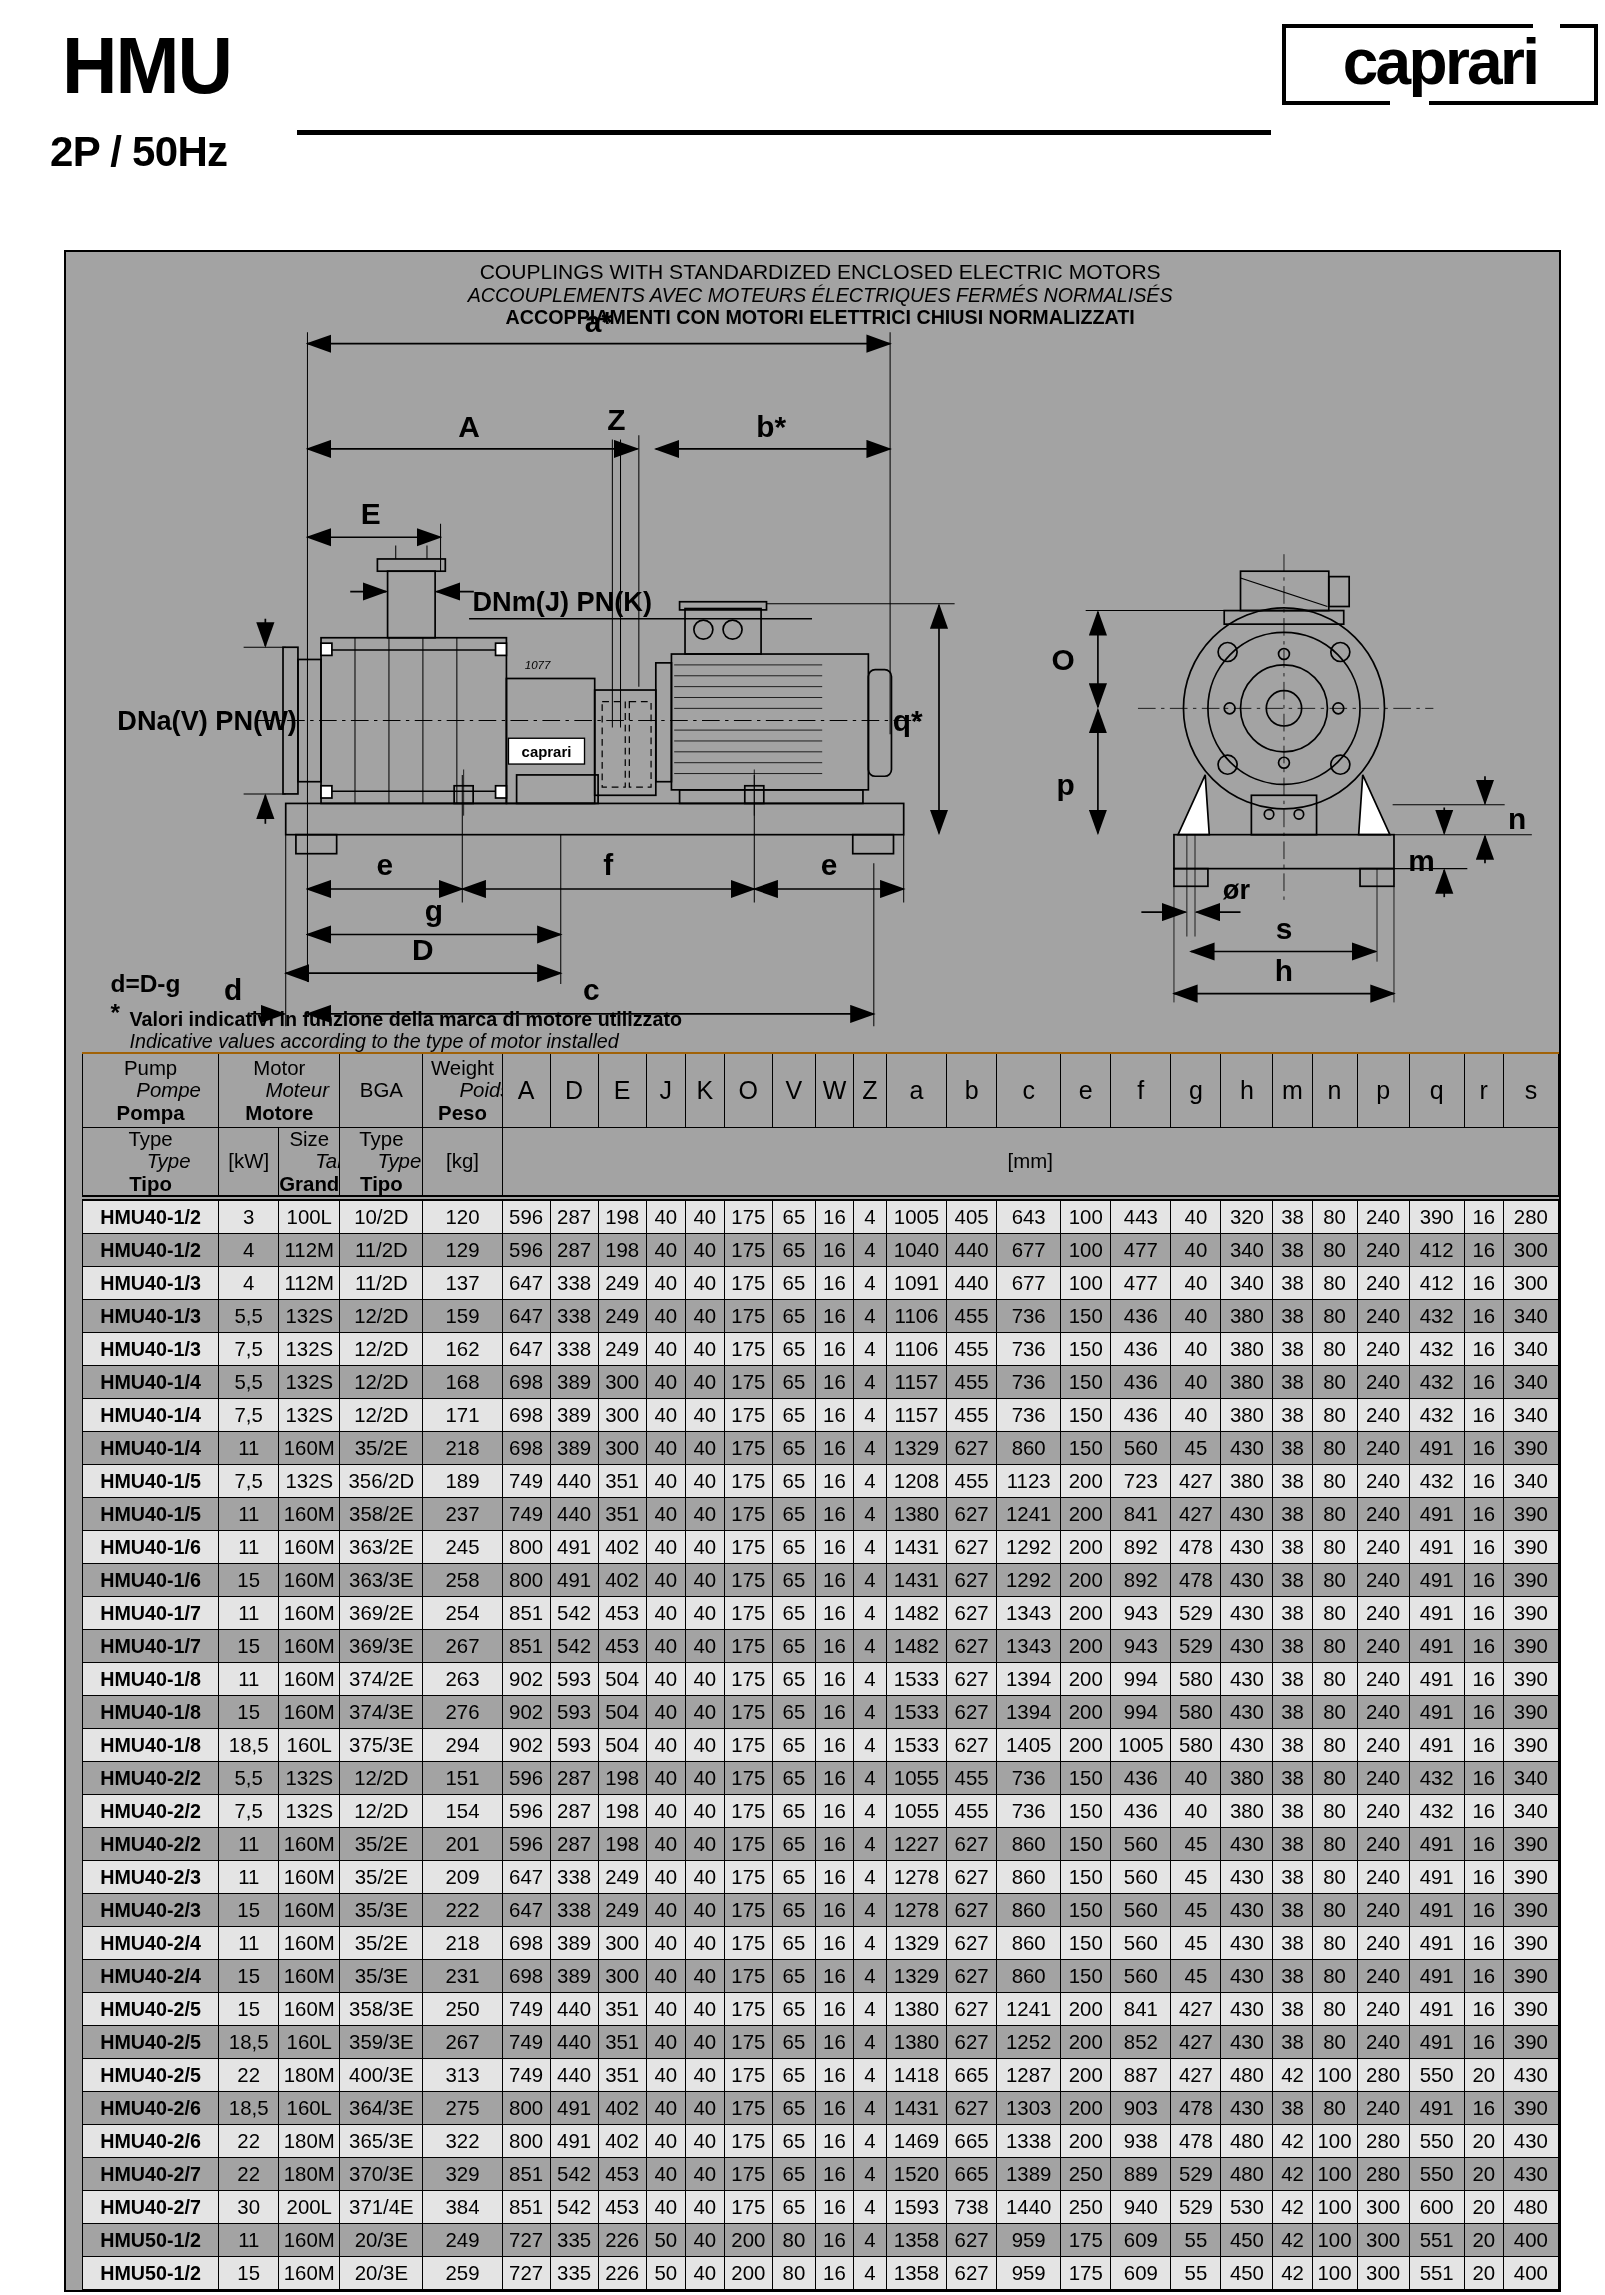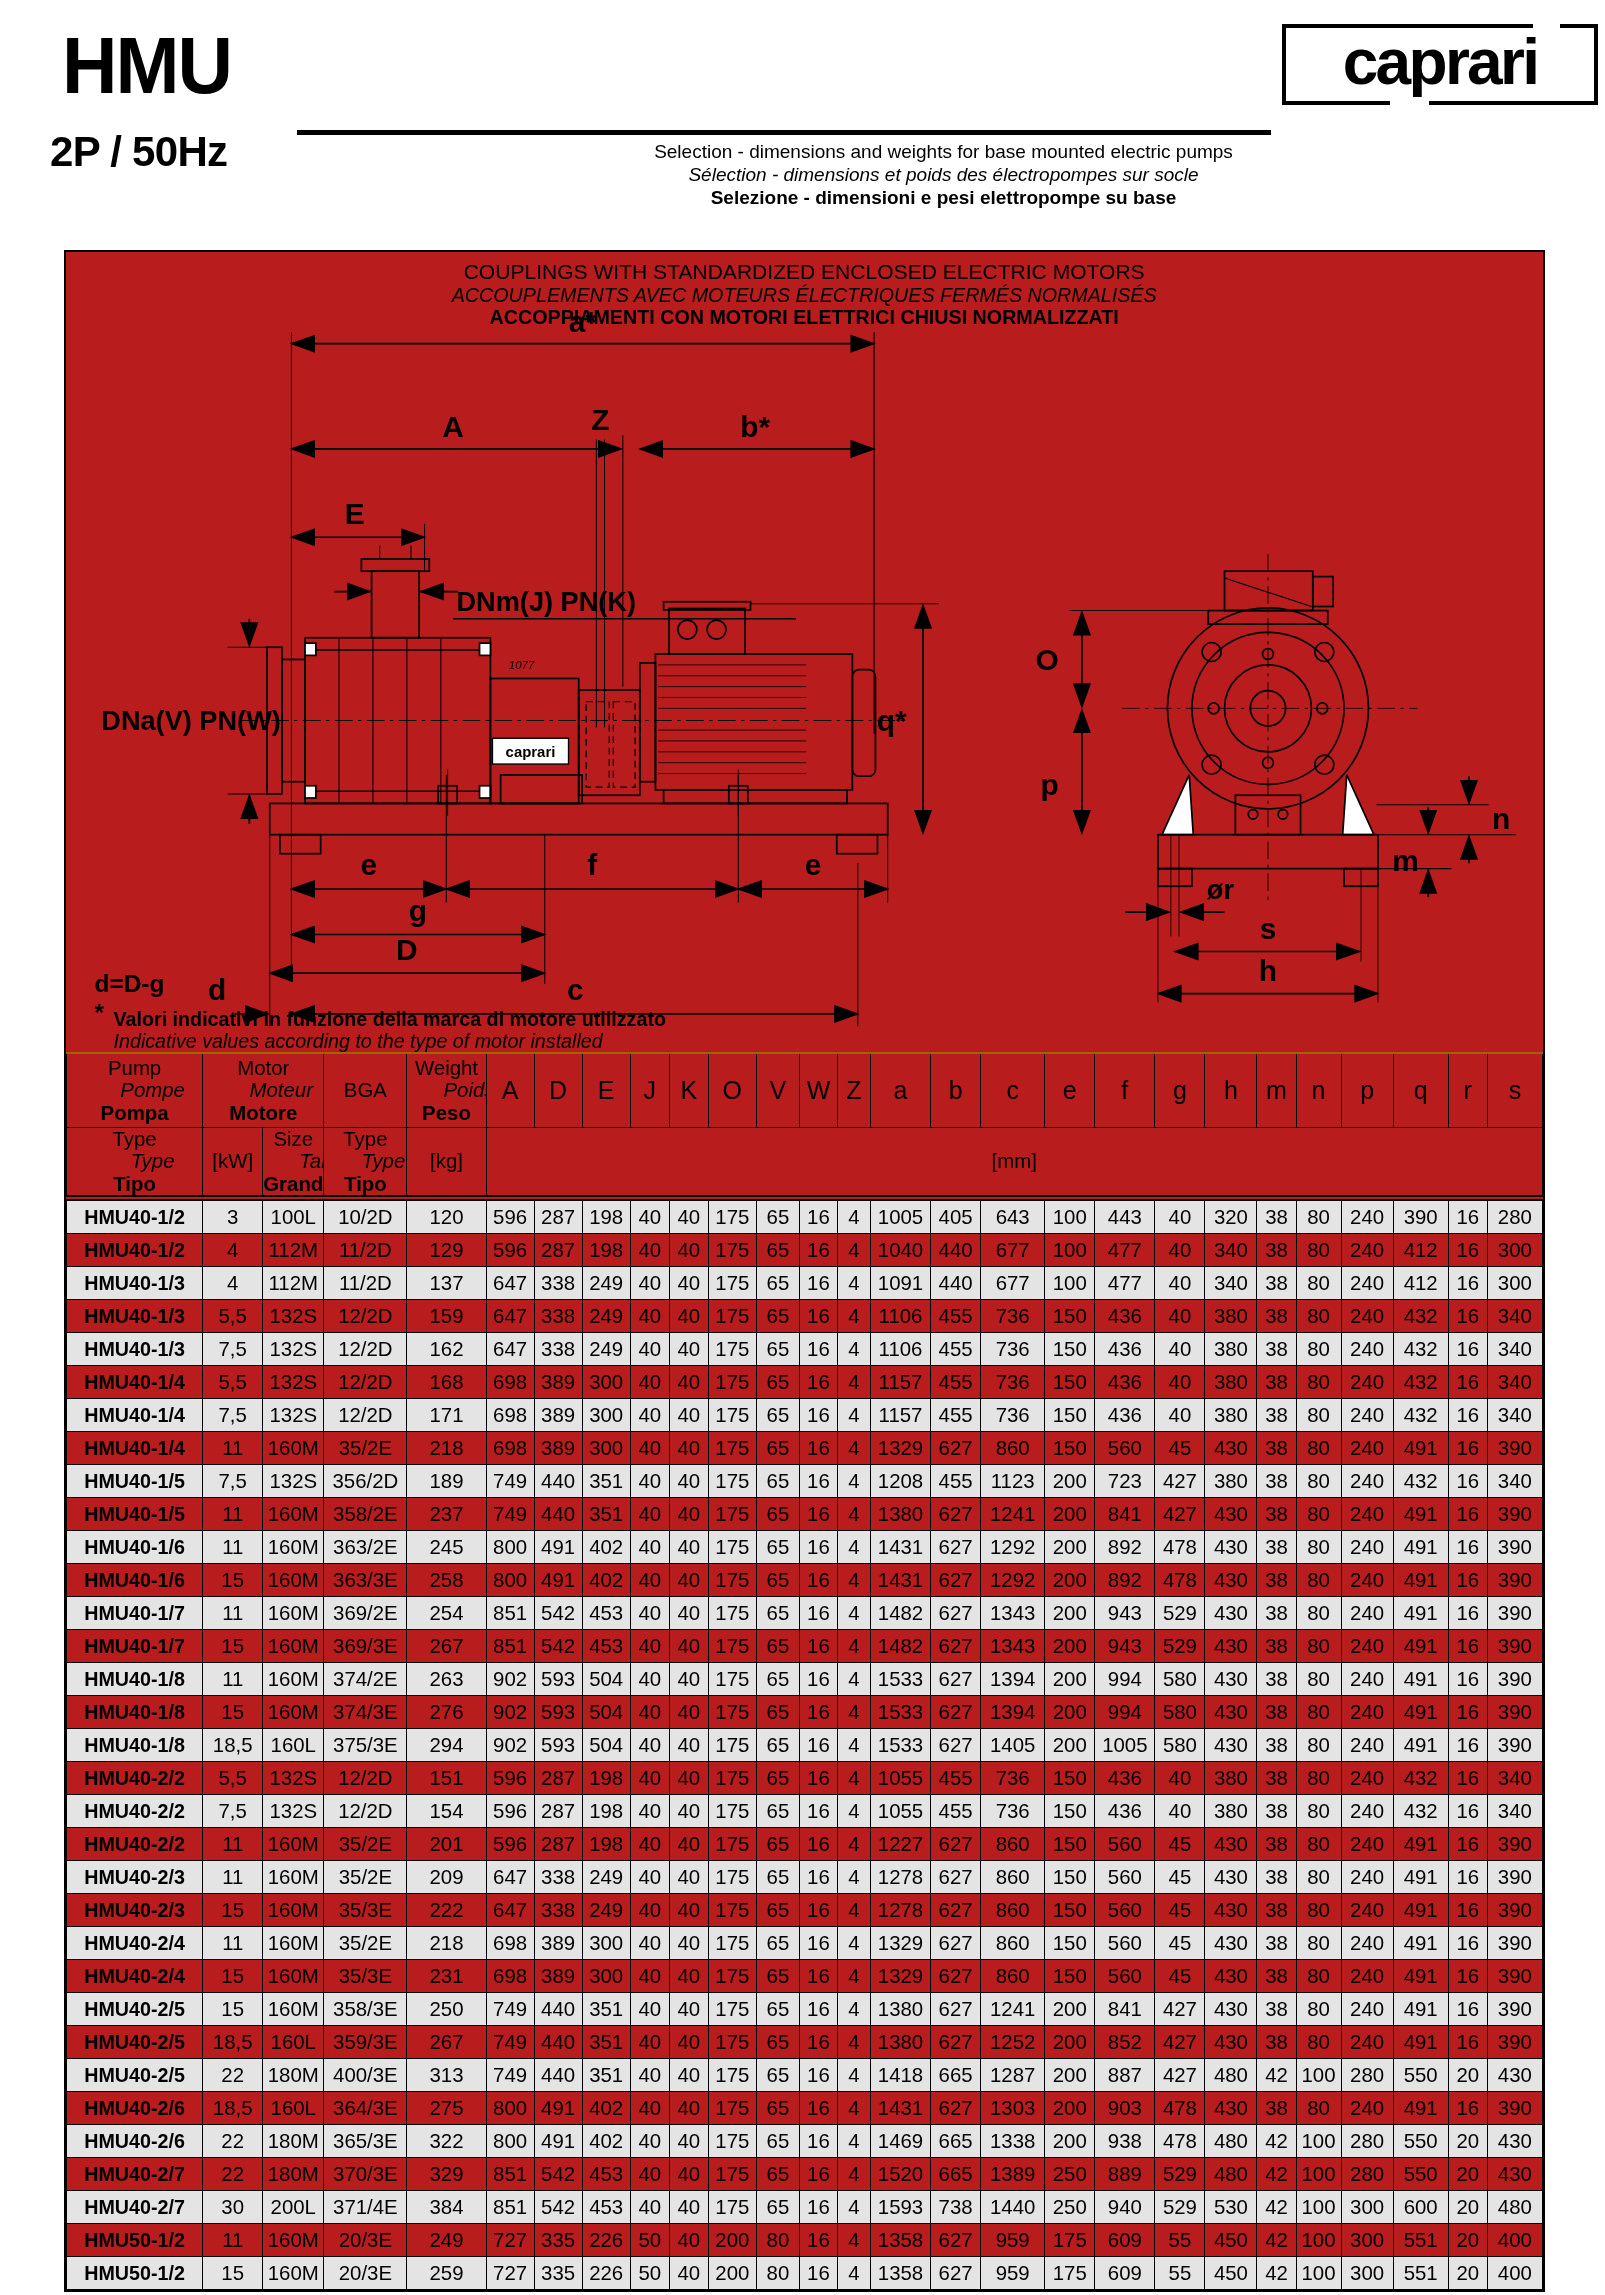--- a/index.html
+++ b/index.html
@@ -10,21 +10,21 @@
   .brand-sub{position:absolute;left:50px;top:128px;font-size:42px;font-weight:bold;letter-spacing:-0.7px;}
   .head-rule{position:absolute;left:297px;top:130px;width:974px;height:4.8px;background:#000;}
   .subtitle{position:absolute;left:516px;top:140px;width:855px;text-align:center;line-height:23px;font-size:19px;}
   .subtitle .it{font-style:italic;}
   .subtitle .bd{font-weight:bold;}
   .logo{position:absolute;left:1282px;top:24.4px;width:316px;height:81px;border:4.8px solid #000;box-sizing:border-box;text-align:center;}
   .logo span{font-size:64px;font-weight:bold;letter-spacing:-2.7px;line-height:68px;}
   .logo-gap1{position:absolute;left:1390px;top:97px;width:39px;height:9.5px;background:#fff;}
   .logo-gap2{position:absolute;left:1533px;top:20.4px;width:27px;height:8.8px;background:#fff;}
   
-  .frame{position:absolute;left:64px;top:250px;width:1477px;border:2.7px solid #000;box-sizing:content-box;background:#b91c1c;}
+  .frame{position:absolute;left:64px;top:250px;width:1477px;border:2.7px solid #000;box-sizing:content-box;background:#a3a3a3;padding-left:16px;}
   svg{display:block;}
   
   table{border-collapse:collapse;table-layout:fixed;width:1477px;border-top:2px solid #a16207;}
   th,td{border:1.4px solid #000;text-align:center;vertical-align:middle;padding:0;overflow:hidden;white-space:nowrap;}
   thead tr.r1 th{height:73px;font-size:20.4px;font-weight:normal;line-height:22.4px;}
   thead tr.r1 th.dimcol{font-size:25px;}
   thead tr.r2 th{height:64px;font-size:20.4px;font-weight:normal;line-height:22.4px;border-bottom:6.1px double #000;}
   thead .it{font-style:italic;margin-left:36px;}
   thead .bd{font-weight:bold;}
   thead .unit{font-weight:bold;font-size:22px;}
@@ -44,25 +44,20 @@
   .cast{font-size:17px;font-style:italic;}
 </style>
 </head>
 <body>
 
 <div id="page">
 
   <div class="brand-title">HMU</div>
   <div class="brand-sub">2P / 50Hz</div>
   <div class="head-rule"></div>
-  <div class="subtitle">
-    <div>Selection - dimensions and weights for base mounted electric pumps</div>
-    <div class="it">Sélection - dimensions et poids des électropompes sur socle</div>
-    <div class="bd">Selezione - dimensioni e pesi elettropompe su base</div>
-  </div>
   <div class="logo">
     <span>caprari</span>
   </div>
   <div class="logo-gap1"></div>
   <div class="logo-gap2"></div>
 
   <div class="frame">
 
     <svg width="1477" height="800" viewBox="0 0 2175 1178">
       <defs>

